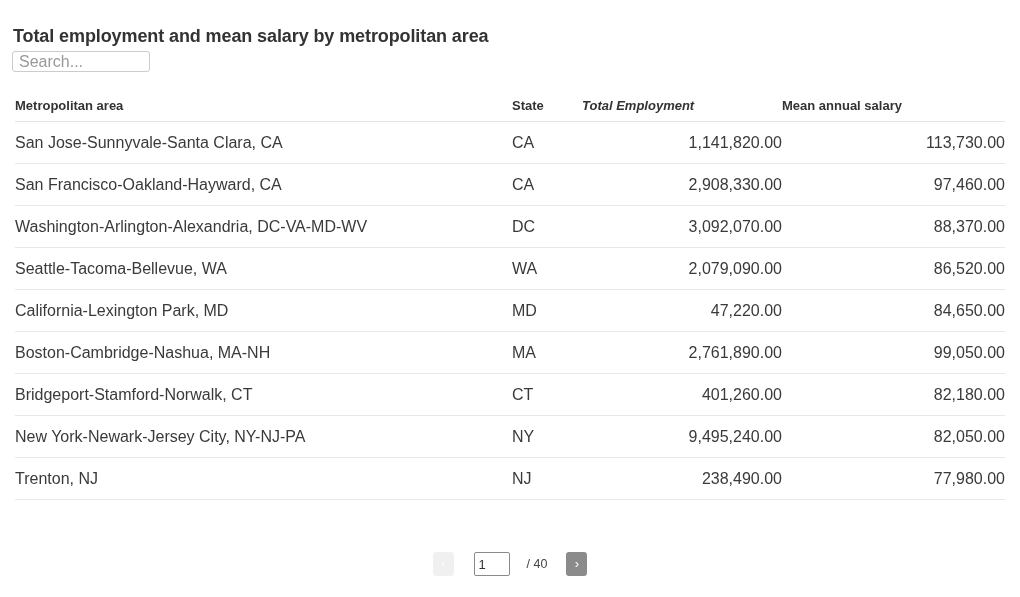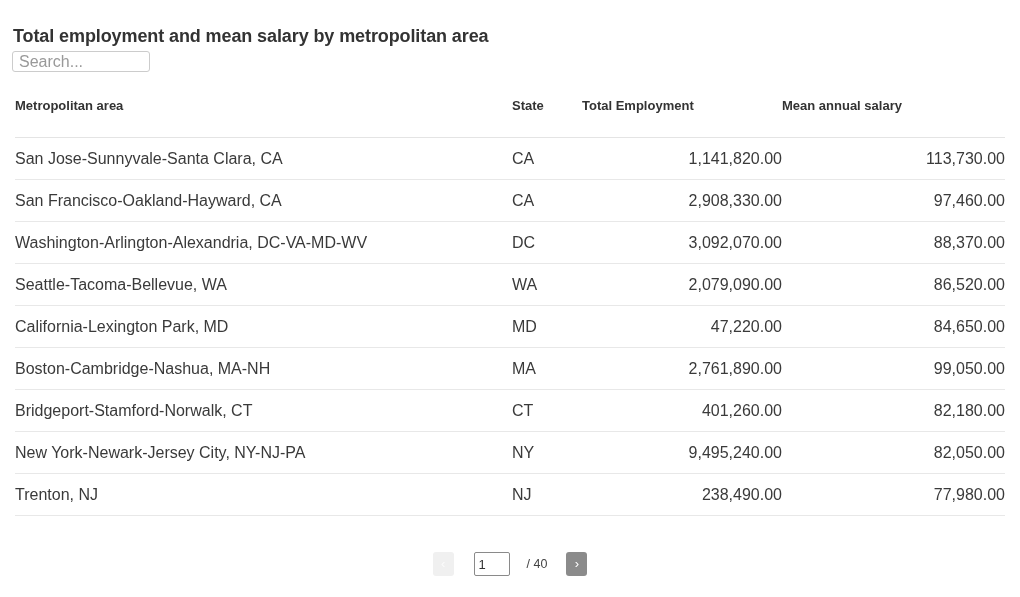--- a/index.html
+++ b/index.html
@@ -67,21 +67,21 @@
     width: 990px;
     border-collapse: collapse;
     table-layout: fixed;
     font-size: 13.3px;
   }
   table.data-table thead th {
     font-size: 13px;
     font-weight: bold;
     color: #333333;
     text-align: left;
-    padding: 0 0 24px 0;
+    padding: 0 0 8px 0;
     border-bottom: 1px solid #e4e4e4;
     vertical-align: bottom;
     white-space: nowrap;
   }
   table.data-table tbody td {
     color: #3a3a3a;
     font-size: 16px;
     padding: 0;
     height: 41px;
     line-height: 41px;
@@ -91,21 +91,21 @@
     vertical-align: middle;
   }
 
   
   .col-area  { width: 497px; }
   .col-state { width: 70px; }
   .col-emp   { width: 200px; }
   .col-sal   { width: 223px; }
 
   th.col-emp, th.col-sal { text-align: left; }
-  th.col-emp { padding-left: 2px; }
+  th.col-emp { padding-left: 2px; font-style: italic; }
   th.col-sal { padding-left: 13px; margin-top: 38px; }
 
   td.num { text-align: right; padding-right: 2px; }
   td.sal { text-align: right; padding-right: 1px; }
   td.state { padding-left: 2px; }
 
   
   .pagination {
     position: absolute;
     left: 0;

